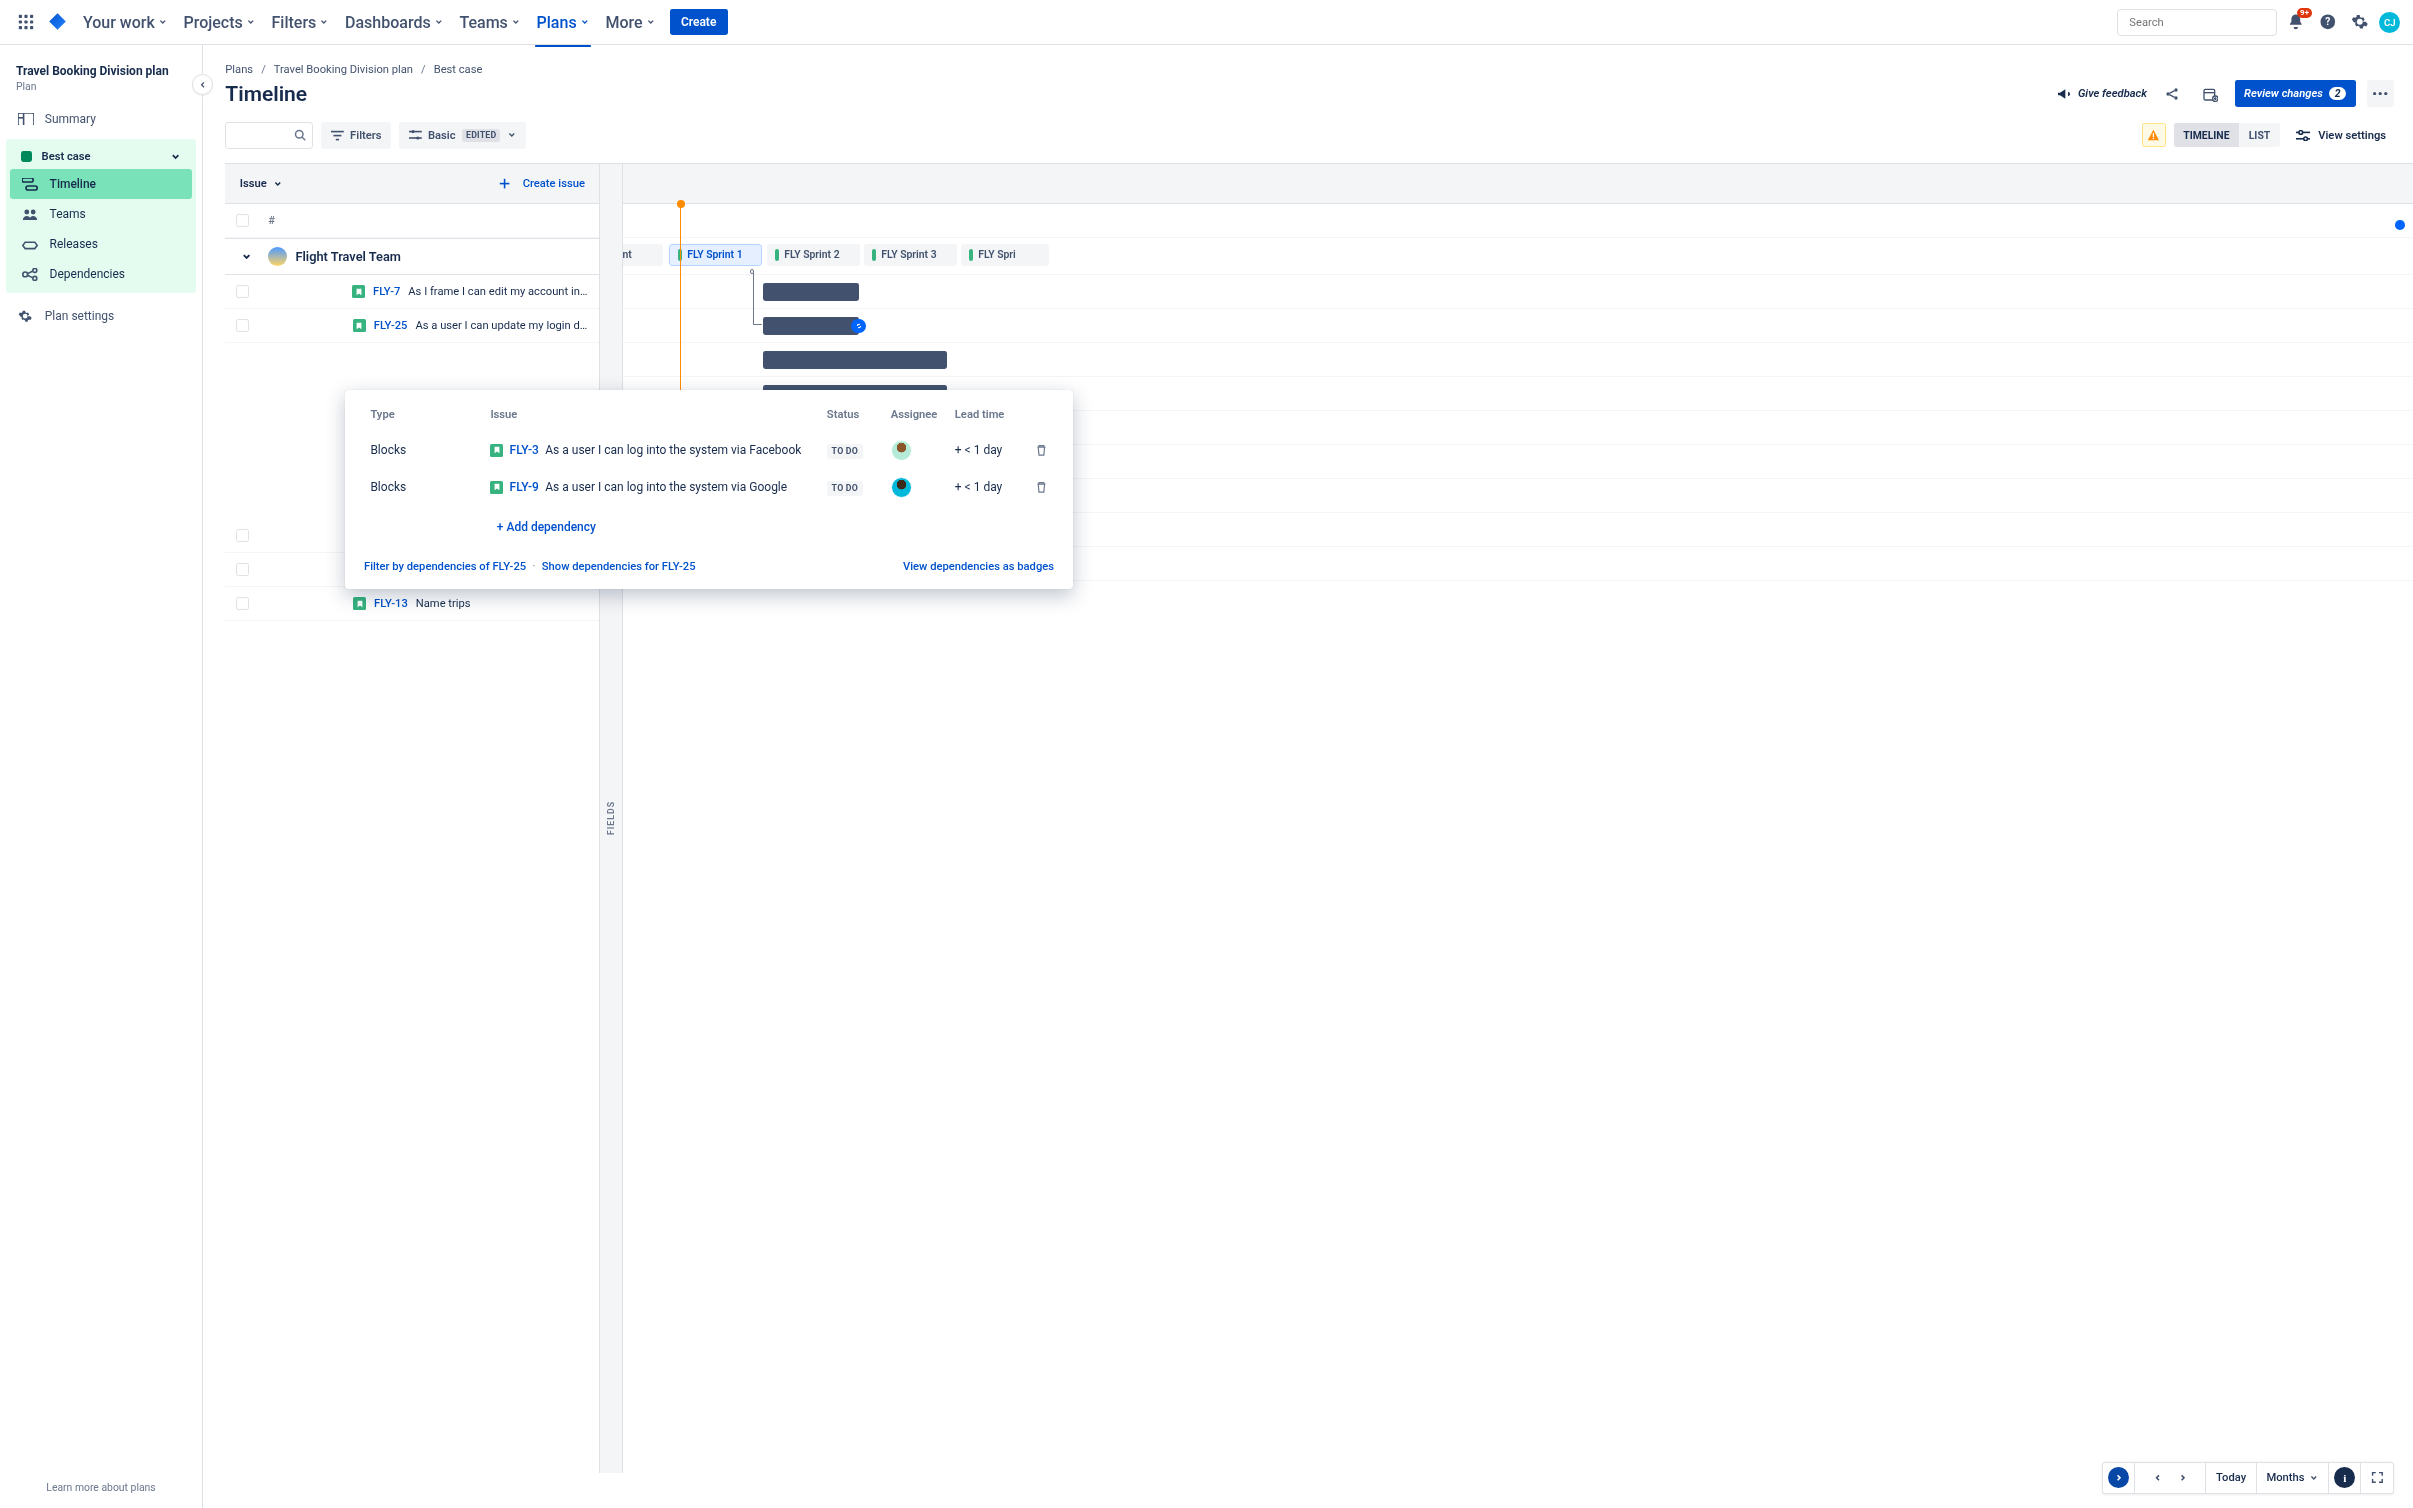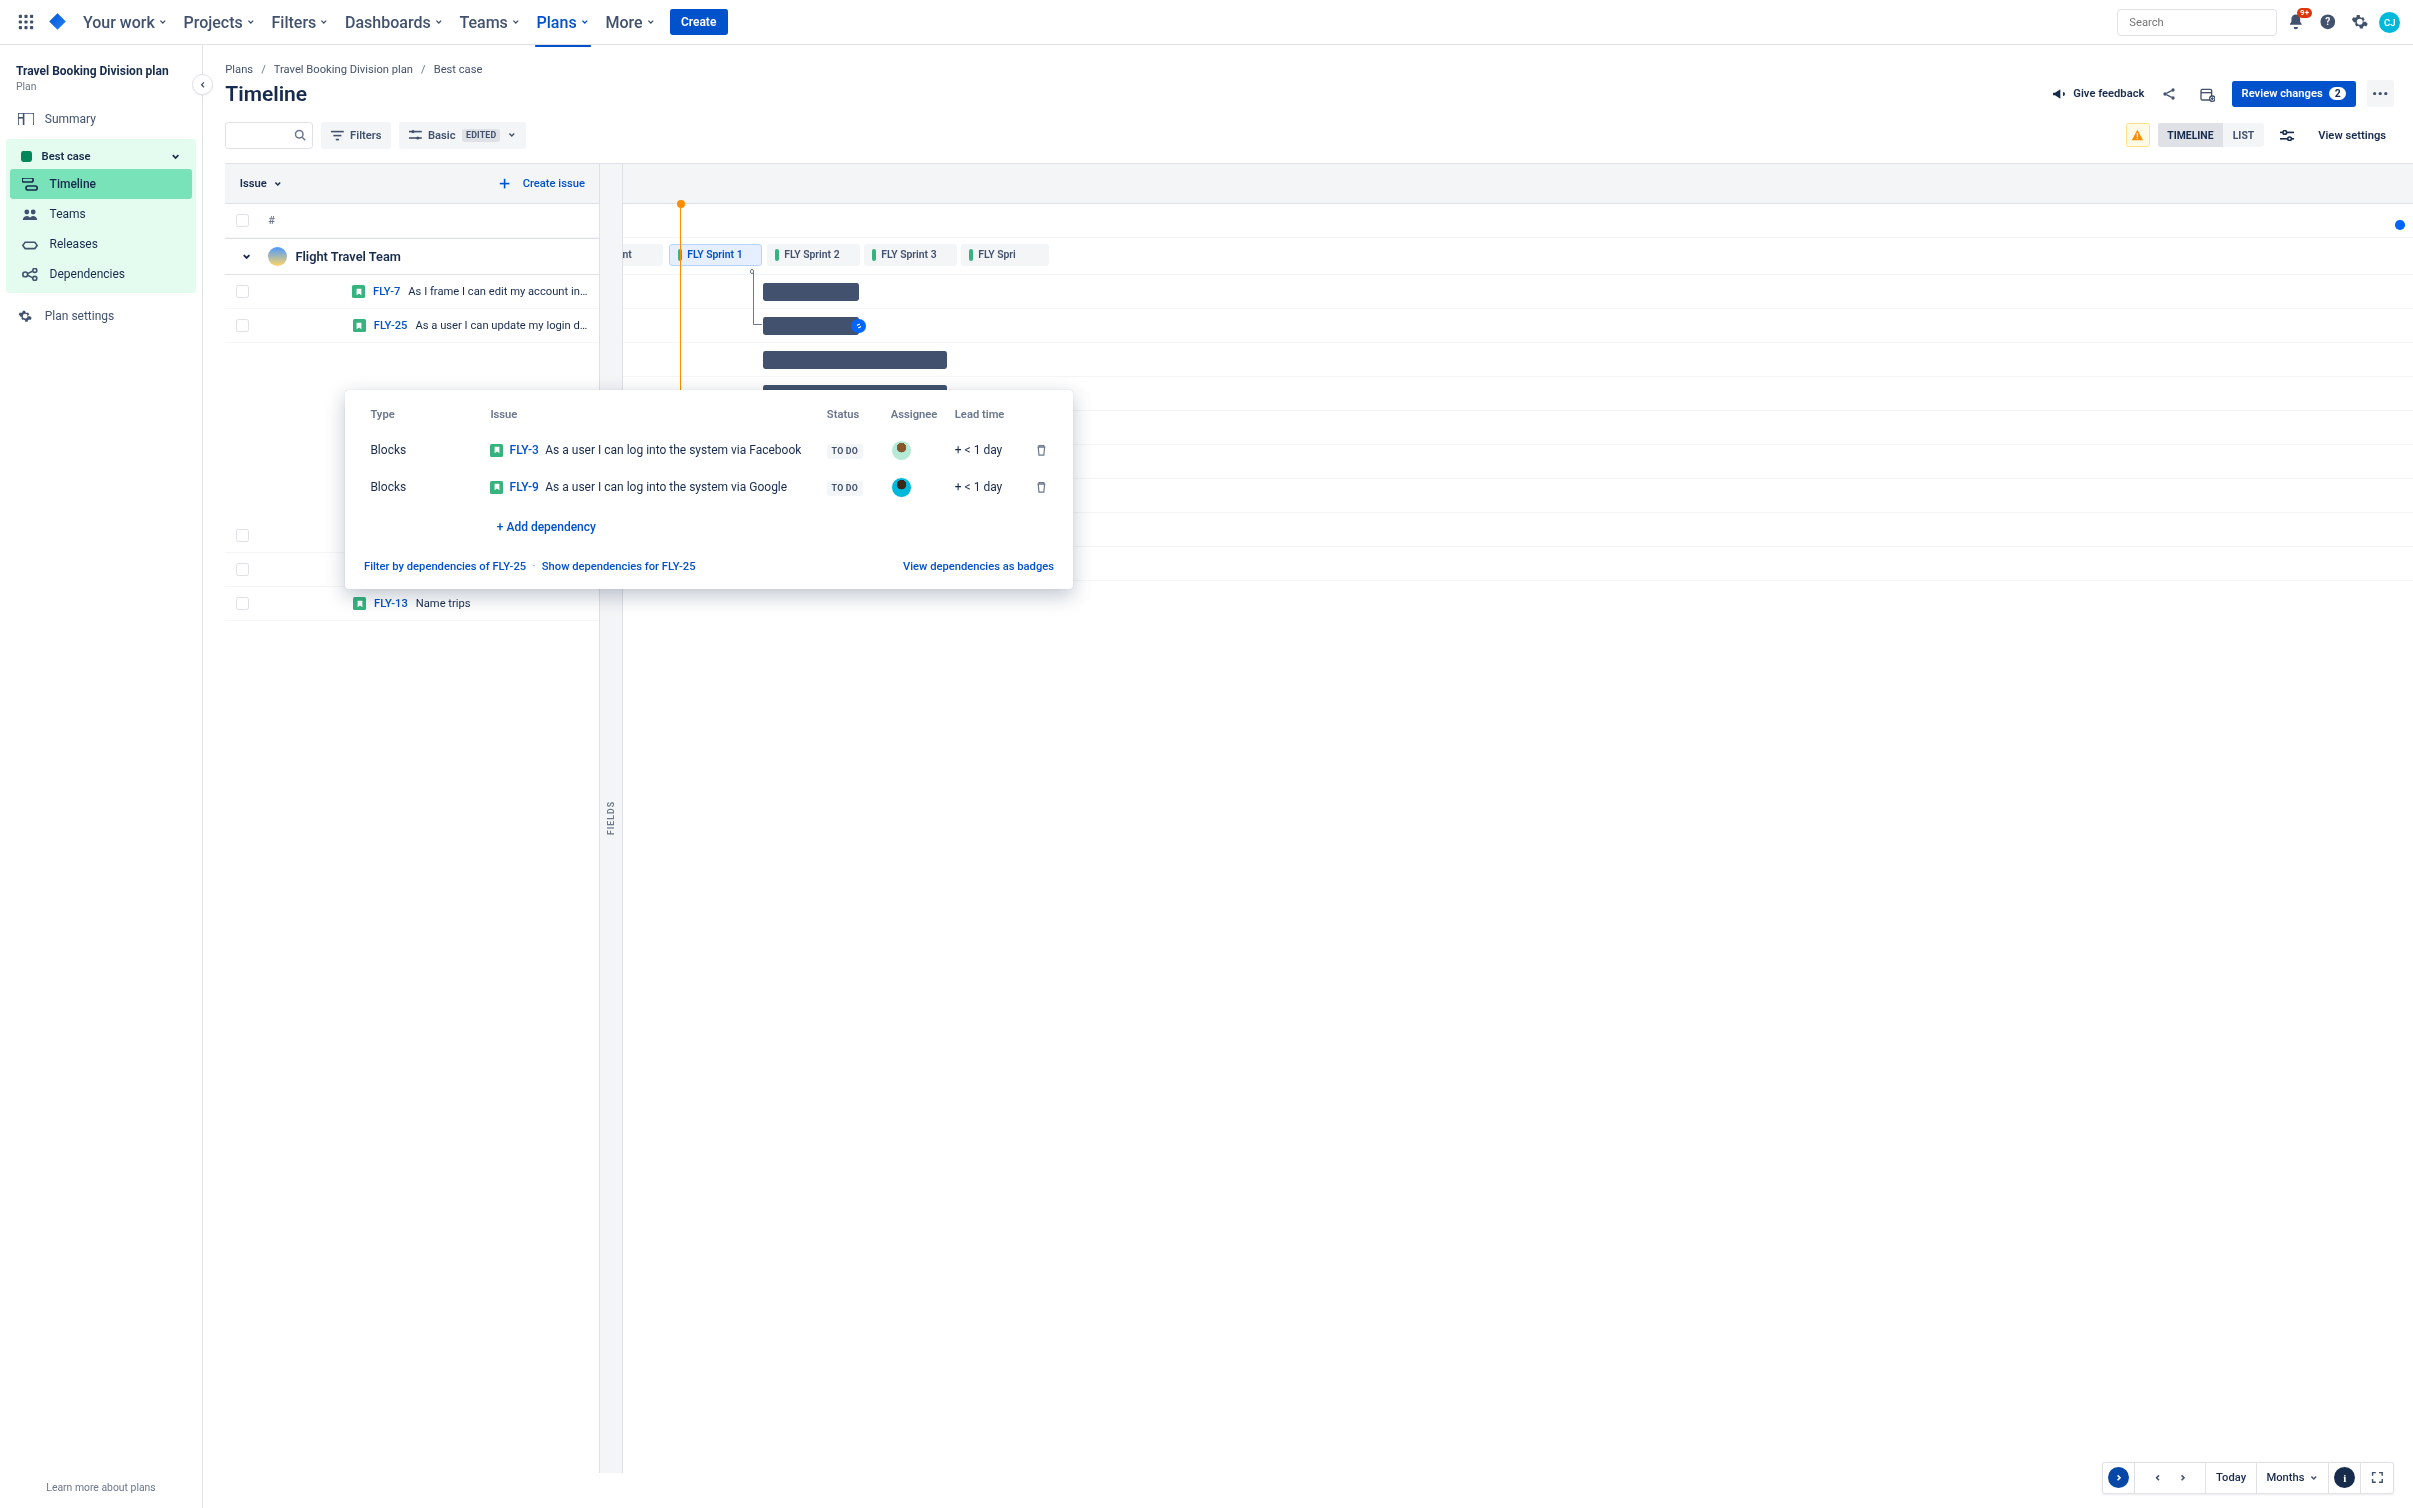--- a/index.html
+++ b/index.html
@@ -39,37 +39,37 @@
 .scenario-item { display:flex; align-items:center; gap:11.2px; padding:8px 11.2px 8px 12.8px; border-radius:3.2px; color:#172B4D; font-size:12px; cursor:pointer; }
 .scenario-item.active { background:#79E2B8; font-weight:500; }
 .sidebar-footer { position:absolute; bottom:14.4px; left:0; right:0; text-align:center; color:#6B778C; font-size:10.4px; }
 
 
 .main { flex:1; overflow:hidden; padding: 17.6px 0 0 22.3px; position:relative; }
 .breadcrumb { display:flex; gap:8px; color:#6B778C; font-size:11.2px; align-items:center; }
 .breadcrumb a { color:#42526E; text-decoration:none; }
 .title-row { display:flex; align-items:center; margin-top:4.8px; padding-right:19px; }
 .page-title { font-size:21px; font-weight:600; color:#172B4D; }
-.title-actions { margin-left:auto; display:flex; align-items:center; gap:11.2px; }
+.title-actions { margin-left:auto; display:flex; gap:11.2px;font-style:italic; }
 .feedback { display:flex; align-items:center; gap:6.4px; font-weight:600; color:#172B4D; cursor:pointer; }
 .icon-btn { width:27px; height:27px; display:flex; align-items:center; justify-content:center; cursor:pointer; color:#42526E; border-radius:2.4px; }
 .review-btn { background:#0052CC; color:#fff; font-weight:600; padding:6.4px 9.6px; border-radius:2.4px; display:flex; align-items:center; gap:6.4px; cursor:pointer; }
 .review-count { background:#fff; color:#172B4D; border-radius:8px; padding:0 5.6px; font-size:10.4px; font-weight:700; }
 .more-btn { background:#F4F5F7; width:27px; height:27px; border-radius:2.4px; display:flex; align-items:center; justify-content:center; cursor:pointer; }
 
 
 .toolbar { display:flex; align-items:center; gap:8px; margin-top:14.4px; padding-right:19px; }
 .search-mini { width:88px; height:27px; border:1.6px solid #DFE1E6; border-radius:3.2px; display:flex; align-items:center; justify-content:flex-end; padding:0 6.4px; }
 .tool-btn { height:27px; background:#F4F5F7; border-radius:2.4px; display:flex; align-items:center; padding:0 9.6px; gap:6.4px; font-weight:600; color:#42526E; cursor:pointer; }
 .edited-badge { background:#DFE1E6; color:#42526E; font-size:8.8px; font-weight:700; padding:1.6px 4px; border-radius:2.4px; letter-spacing:0.2px; }
 .warn-btn { width:24px; height:24px; background:#FFFAE6; border:0.8px solid #FFE380; border-radius:2.4px; display:flex; align-items:center; justify-content:center; }
 .seg { display:flex; background:#F4F5F7; border-radius:2.4px; overflow:hidden; }
 .seg-item { padding:5.6px 9.6px; font-weight:700; font-size:10.4px; color:#42526E; cursor:pointer; }
 .seg-item.active { background:#DFE1E6; color:#172B4D; }
-.view-settings { display:flex; align-items:center; gap:24px; font-weight:600; color:#172B4D; cursor:pointer; padding:4.8px 8px;justify-content:space-between; }
+.view-settings { display:flex; align-items:center; gap:8px; font-weight:600; color:#172B4D; cursor:pointer; padding:4.8px 8px;justify-content:space-between; }
 
 
 .plan-area { display:flex; margin-top:14.4px; border-top:0.8px solid #DFE1E6; height: calc(100% - 136px); }
 .issue-col { width:375px; border-right:0.8px solid #DFE1E6; background:#fff; }
 .issue-head { height:40px; background:#F4F5F7; border-bottom:0.8px solid #DFE1E6; display:flex; align-items:center; padding:0 14.4px; justify-content:space-between; }
 .issue-head-left { display:flex; align-items:center; gap:6.4px; font-weight:600; }
 .create-issue { color:#0052CC; font-weight:500; display:flex; align-items:center; gap:12px; cursor:pointer; }
 .fields-tab { width:22.3px; border-right:0.8px solid #DFE1E6; background:#F4F5F7; display:flex; align-items:center; justify-content:center; }
 .fields-label { transform:rotate(-90deg); font-size:8.8px; letter-spacing:1px; color:#6B778C; font-weight:600; }
 .row { height:34px; display:flex; align-items:center; padding:0 11.2px; border-bottom:0.8px solid #F4F5F7; gap:8px; }

